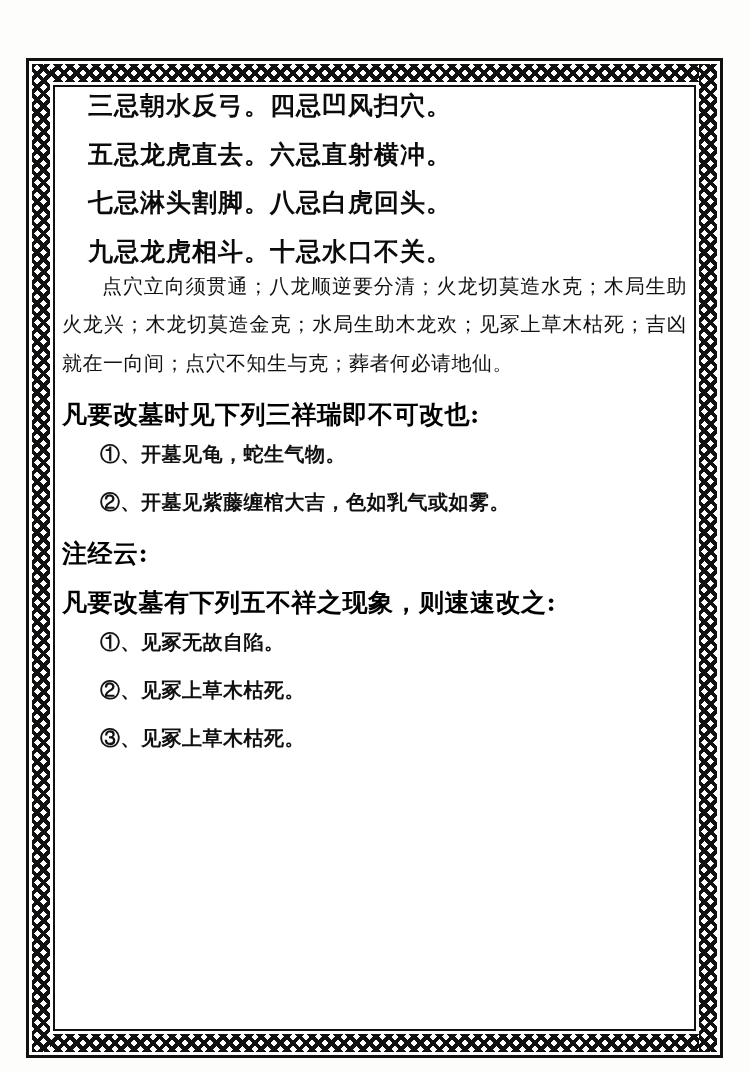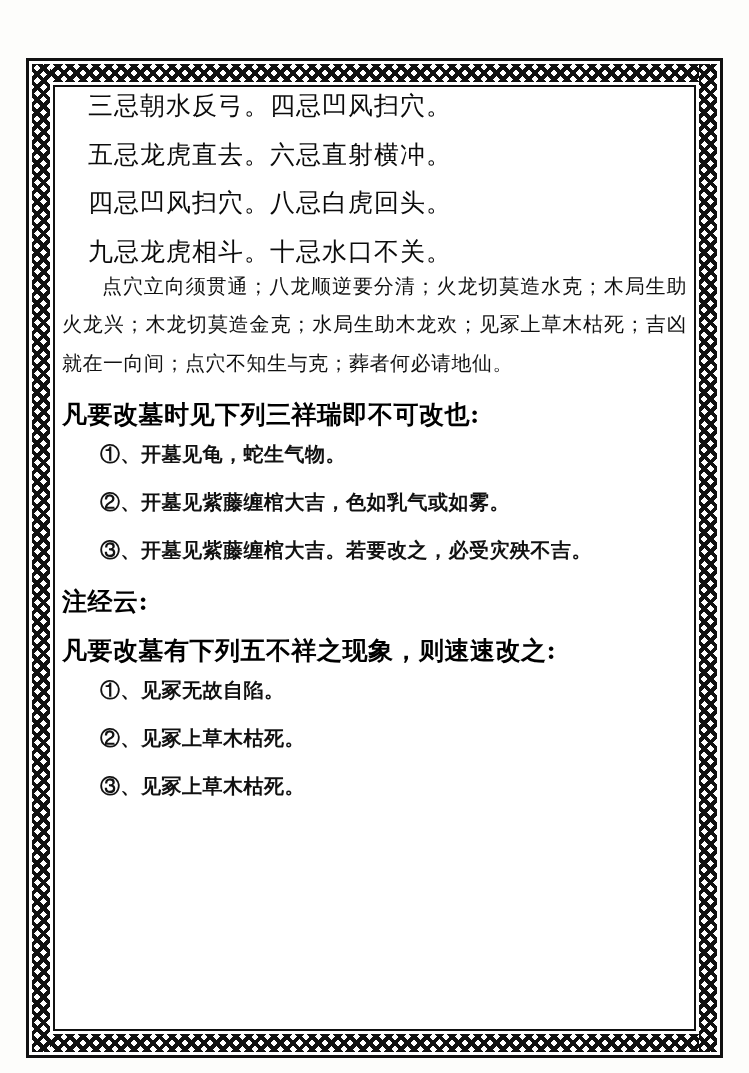--- a/index.html
+++ b/index.html
@@ -91,21 +91,21 @@
     height: 935px;
     overflow: hidden;
   }
 
   .line-big {
     font-size: 25px;
     line-height: 1.1;
     margin: 0 0 21px 0;
     padding-left: 26px;
     color: #0b0b0b;
-    font-weight: normal;
+    font-weight: bold;
     letter-spacing: 1px;
     white-space: nowrap;
   }
 
   .heading {
     font-size: 32px;
     font-weight: bold;
     margin: 8px 0 12px 0;
     color: #000;
     letter-spacing: 1px;
@@ -160,29 +160,28 @@
     <div class="frame-band band-bottom zig-h"></div>
     <div class="frame-band band-left zig-v"></div>
     <div class="frame-band band-right zig-v"></div>
     <div class="frame-inner"></div>
   </div>
 
   <div class="content">
 
     <p class="line-big">三忌朝水反弓。四忌凹风扫穴。</p>
     <p class="line-big">五忌龙虎直去。六忌直射横冲。</p>
-    <p class="line-big">四忌凹风扫穴。八忌白虎回头。</p>
+    <p class="line-big">七忌淋头割脚。八忌白虎回头。</p>
     <p class="line-big tight">九忌龙虎相斗。十忌水口不关。</p>
 
     <p class="para">点穴立向须贯通；八龙顺逆要分清；火龙切莫造水克；木局生助火龙兴；木龙切莫造金克；水局生助木龙欢；见冢上草木枯死；吉凶就在一向间；点穴不知生与克；葬者何必请地仙。</p>
 
     <h3 class="heading-sm">凡要改墓时见下列三祥瑞即不可改也:</h3>
     <p class="item">①、开墓见龟，蛇生气物。</p>
     <p class="item">②、开墓见紫藤缠棺大吉，色如乳气或如雾。</p>
-    <p class="item">③、开墓见紫藤缠棺大吉。若要改之，必受灾殃不吉。</p>
 
     <h3 class="heading-sm">注经云:</h3>
     <h3 class="heading-sm">凡要改墓有下列五不祥之现象，则速速改之:</h3>
     <p class="item">①、见冢无故自陷。</p>
     <p class="item">②、见冢上草木枯死。</p>
     <p class="item">③、见冢上草木枯死。</p>
 
   </div>
 </div>
 

